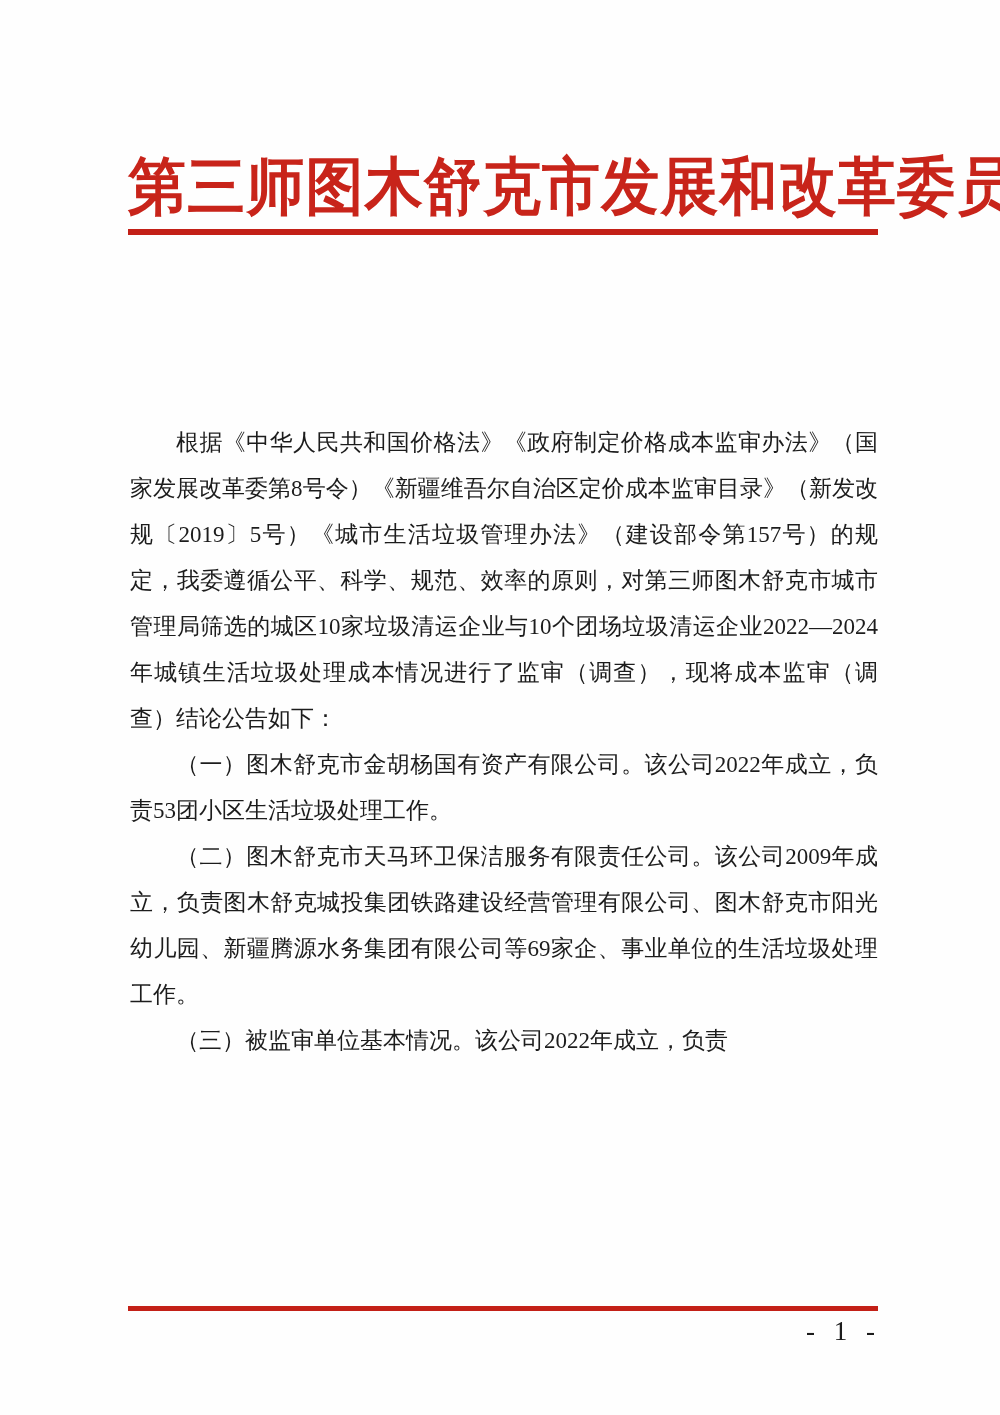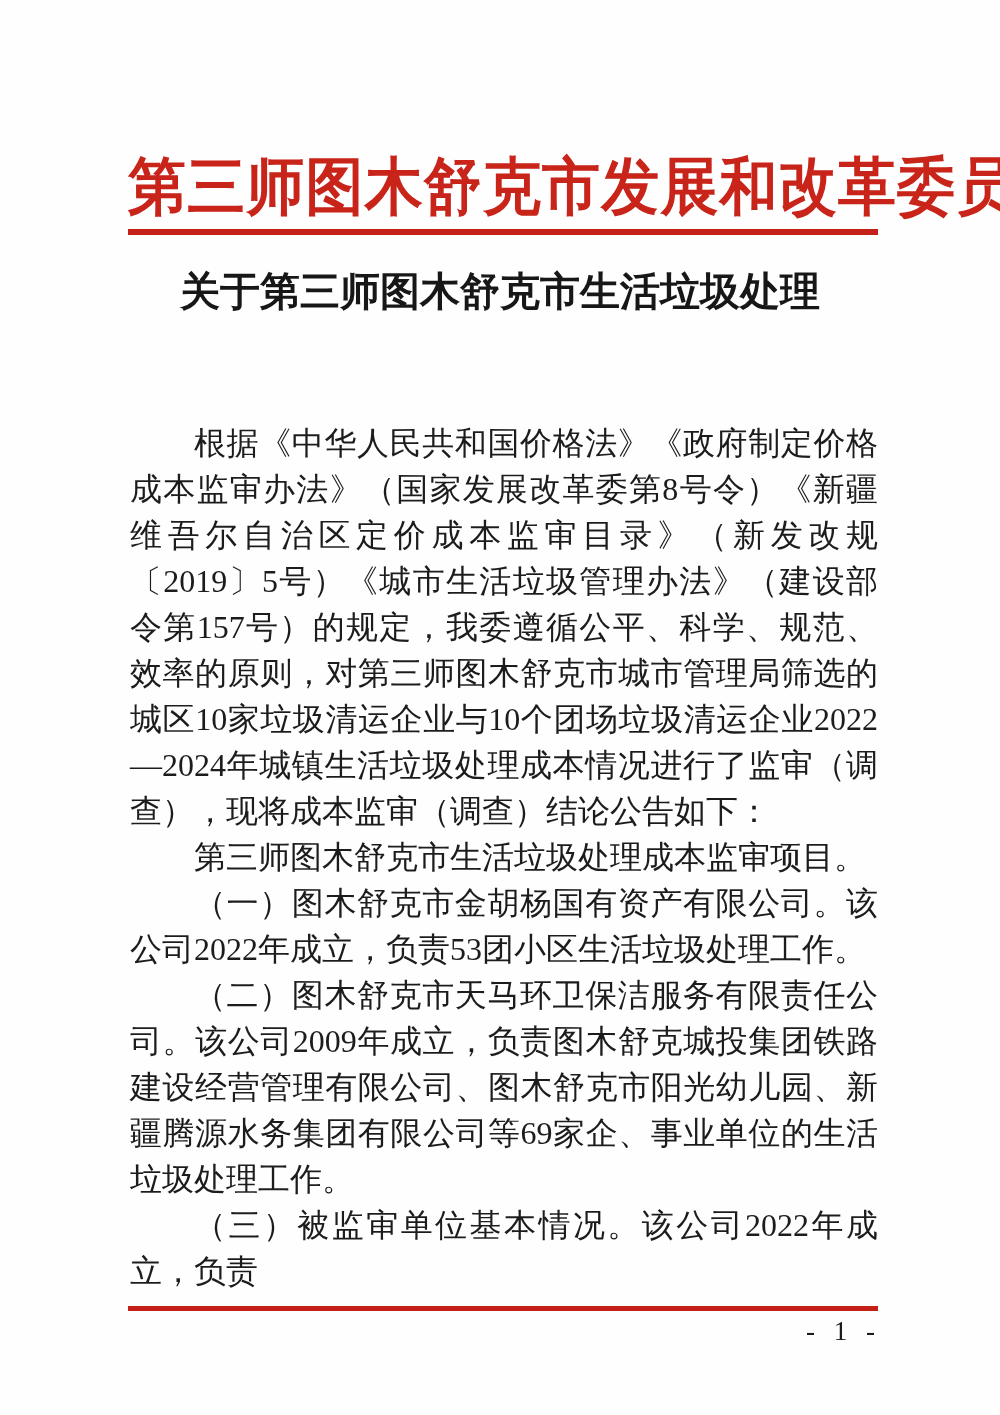--- a/index.html
+++ b/index.html
@@ -48,21 +48,21 @@
     font-size: 40px;
     line-height: 52px;
     color: #171717;
   }
 
   .body-text {
     position: absolute;
     top: 420px;
     left: 130px;
     width: 748px;
-    font-size: 32px;
+    font-size: 23px;
     line-height: 46px;
     text-align: justify;
     color: #1c1c1c;
   }
 
   .body-text p { text-indent: 2em; margin: 0; }
   .body-text .heading { font-weight: bold; }
   .company-name { font-weight: normal; }
 
   .page-number {
@@ -79,29 +79,27 @@
 </head>
 <body>
 
 <div class="page">
 
   <div class="letterhead">第三师图木舒克市发展和改革委员会</div>
 
   <div class="rule rule-top"></div>
 
   <div class="doc-title">
-    <div>关于第三师图木舒克市生活垃圾处理</div>
   </div>
 
   <div class="body-text">
 
     <p><span>根据《中华人民共和国价格法》《政府制定价格成本监审办法》（国家发展改革委第8号令）《新疆维吾尔自治区定价成本监审目录》（新发改规〔2019〕5号）《城市生活垃圾管理办法》（建设部令第157号）的规定，我委遵循公平、科学、规范、效率的原则，对第三师图木舒克市城市管理局筛选的城区10家垃圾清运企业与10个团场垃圾清运企业2022—2024年城镇生活垃圾处理成本情况进行了监审（调查），现将成本监审（调查）结论公告如下：</span></p>
 
 
-    <p><span>第三师图木舒克市生活垃圾处理成本监审项目。</span></p>
 
 
     <p><span class="company-name">（一）图木舒克市金胡杨国有资产有限公司</span><span>。该公司2022年成立，负责53团小区生活垃圾处理工作。</span></p>
 
     <p><span class="company-name">（二）图木舒克市天马环卫保洁服务有限责任公司</span><span>。该公司2009年成立，负责图木舒克城投集团铁路建设经营管理有限公司、图木舒克市阳光幼儿园、新疆腾源水务集团有限公司等69家企、事业单位的生活垃圾处理工作。</span></p>
 
     <p><span class="company-name">（三）被监审单位基本情况</span><span>。该公司2022年成立，负责</span></p>
 
   </div>
 

